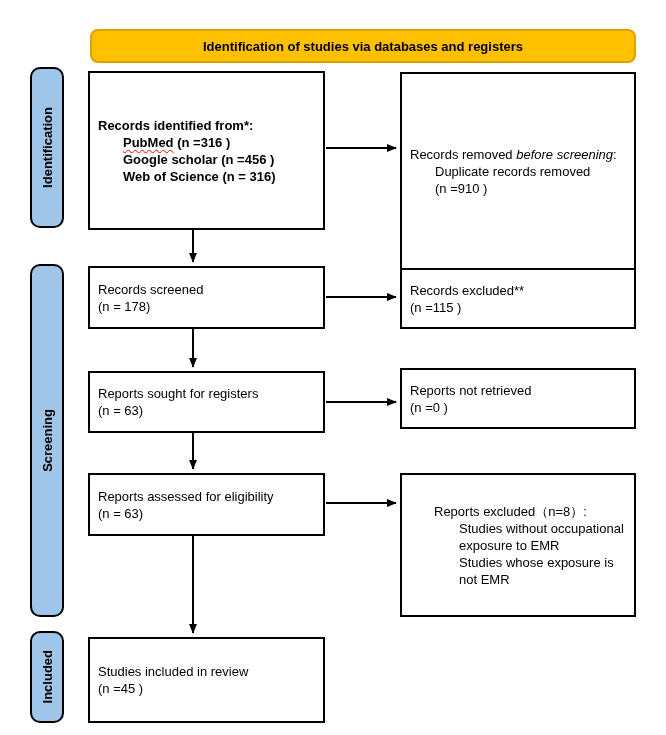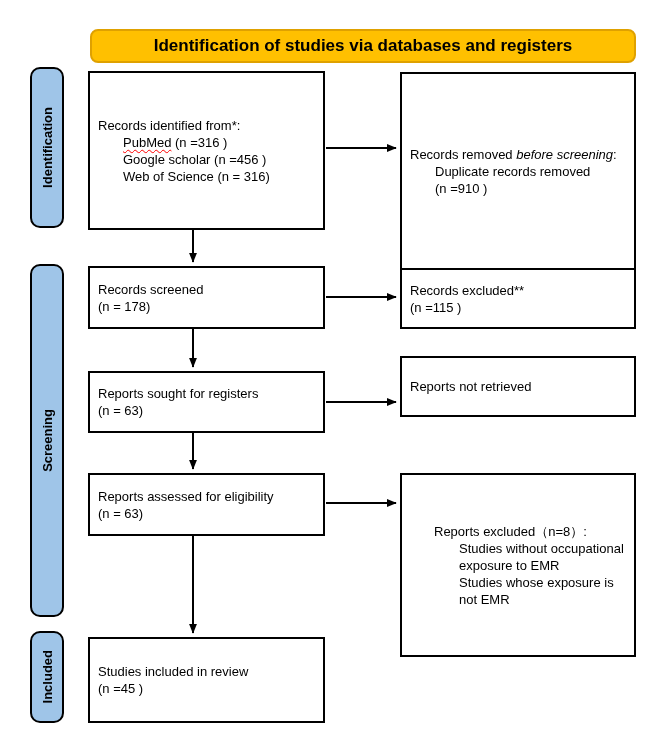--- a/index.html
+++ b/index.html
@@ -16,21 +16,21 @@
     overflow: hidden;
   }
   .banner {
     position: absolute;
     left: 90px; top: 29px; width: 546px; height: 34px;
     box-sizing: border-box;
     background: #FFC000;
     border: 2px solid #DFA100;
     border-radius: 8px;
     display: flex; align-items: center; justify-content: center;
-    font-size: 17px; font-weight: bold; color: #000;
+    font-size: 13px; font-weight: bold; color: #000;
   }
   .stage {
     position: absolute;
     left: 30px; width: 34px;
     box-sizing: border-box;
     background: #9FC5E8;
     border: 2px solid #000;
     border-radius: 10px;
     display: flex; align-items: center; justify-content: center;
   }
@@ -47,29 +47,29 @@
     position: absolute;
     box-sizing: border-box;
     background: #ffffff;
     border: 2px solid #000;
     display: flex; flex-direction: column; justify-content: center;
     padding: 2px 8px;
     font-size: 13px; line-height: 17px; color: #000;
   }
   .col-left  { left: 88px;  width: 237px; }
   .col-right { left: 400px; width: 236px; }
-  .box-b1 { top: 71px;  height: 159px; }
+  .box-b1 { top: 71px;  height: 159px; font-weight: bold; }
   .box-b2 { top: 266px; height: 63px; }
   .box-b3 { top: 371px; height: 62px; }
   .box-b4 { top: 473px; height: 63px; }
   .box-b5 { top: 637px; height: 86px; }
   .box-r1 { top: 72px;  height: 199px; }
   .box-r2 { top: 268px; height: 61px; }
-  .box-r3 { top: 356px; height: 61px; }
-  .box-r4 { top: 473px; height: 184px; padding-left: 32px; }
+  .box-r3 { top: 368px; height: 61px; }
+  .box-r4 { top: 473px; height: 144px; padding-left: 32px; }
   .indent { padding-left: 25px; }
   .squiggle {
     text-decoration-line: underline;
     text-decoration-style: wavy;
     text-decoration-color: #FF0000;
     text-decoration-thickness: 1px;
     text-underline-offset: 2px;
   }
   em { font-style: italic; }
   .arrows {
@@ -125,20 +125,21 @@
     <div class="line">(n =115 )</div>
   </div>
 
   <div class="box col-left box-b3">
     <div class="line">Reports sought for registers</div>
     <div class="line">(n = 63)</div>
   </div>
 
   <div class="box col-right box-r3">
     <div class="line">Reports not retrieved</div>
+    <div class="line">(n =0 )</div>
   </div>
 
   <div class="box col-left box-b4">
     <div class="line">Reports assessed for eligibility</div>
     <div class="line">(n = 63)</div>
   </div>
 
   <div class="box col-right box-r4">
     <div class="line">Reports excluded（n=8）:</div>
     <div class="line indent">Studies without occupational exposure to EMR</div>

